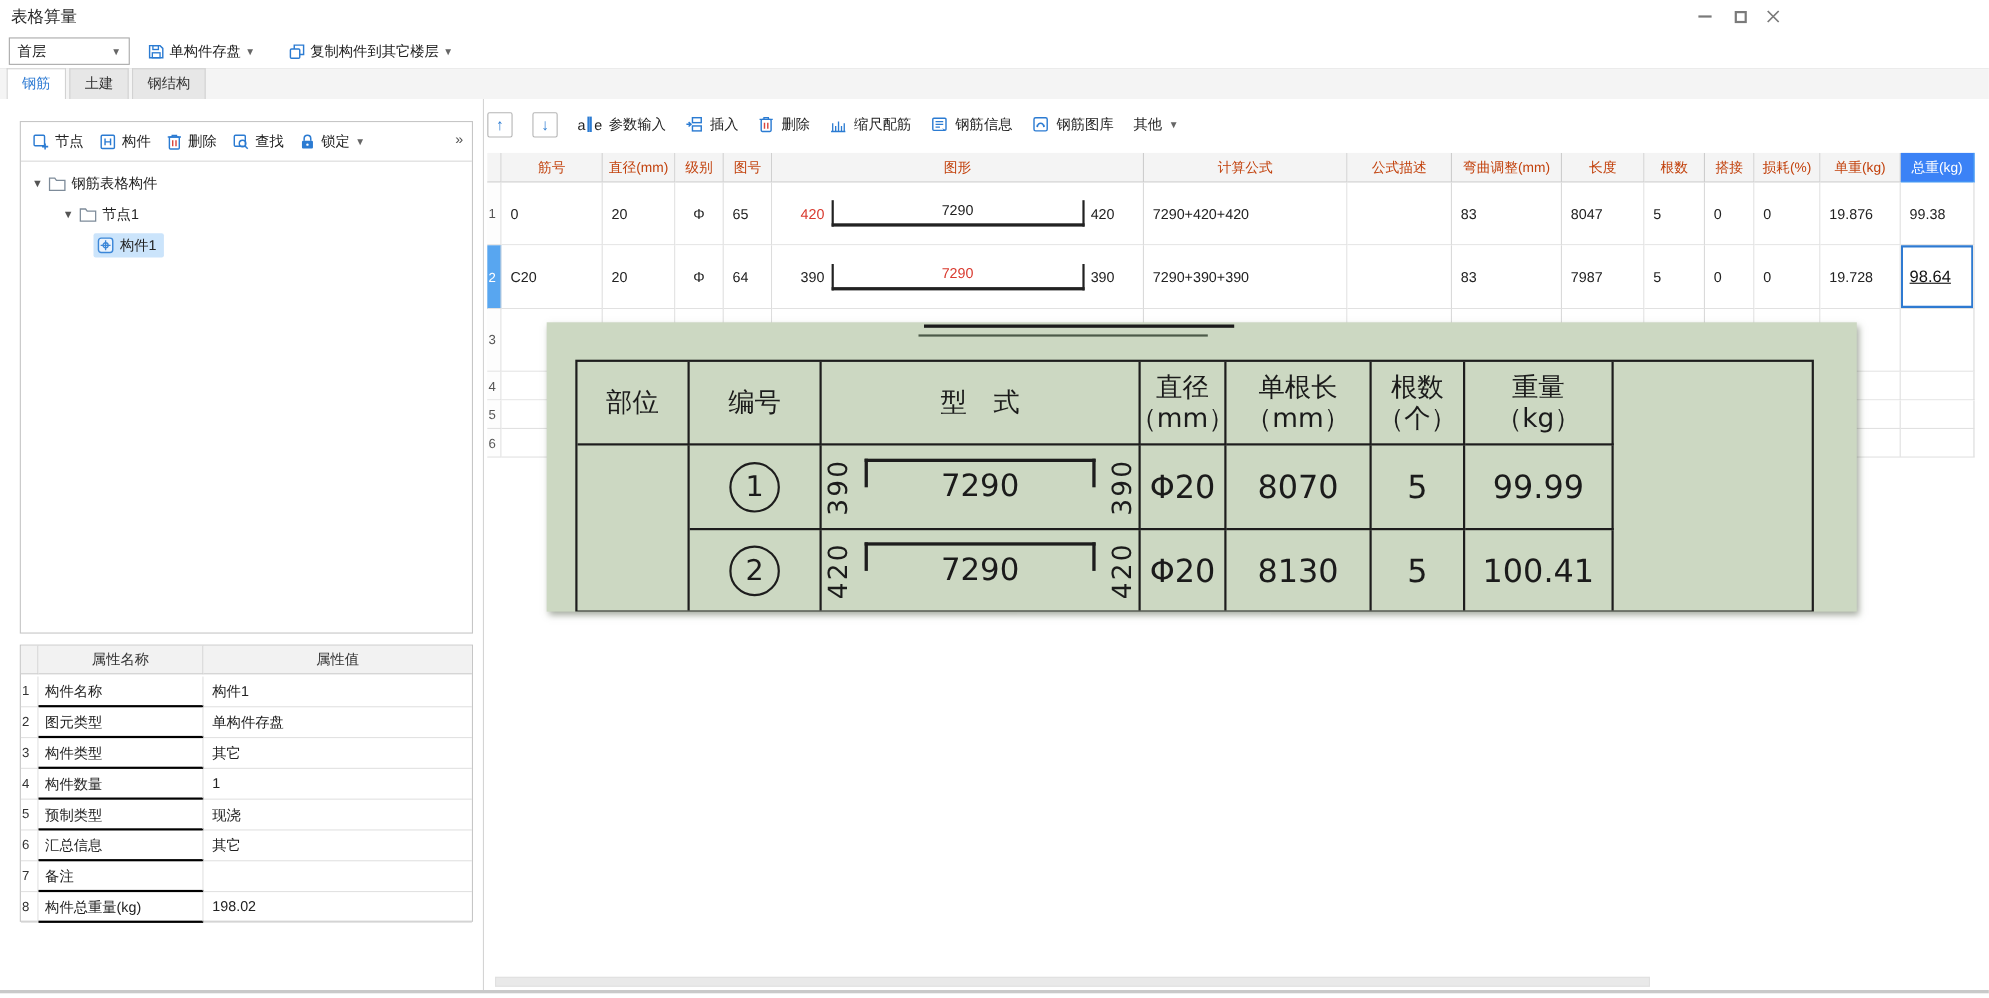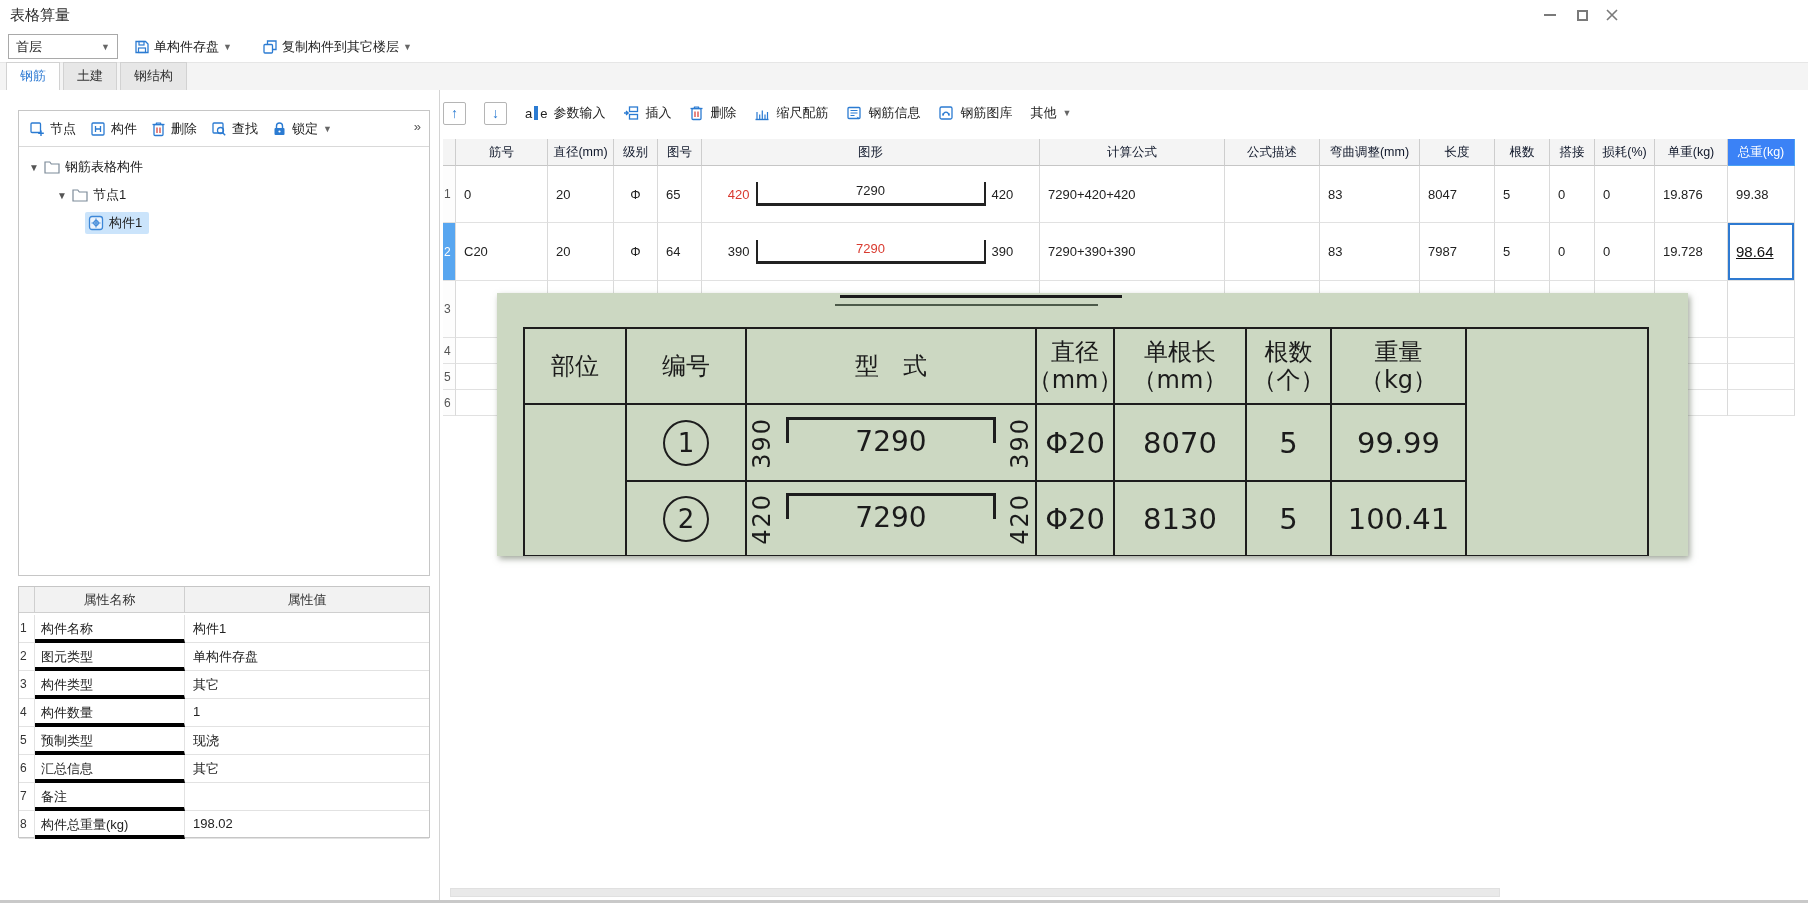--- a/index.html
+++ b/index.html
@@ -36,37 +36,37 @@
   .treerow { display:flex; align-items:center; gap:5px; height:28px; font-size:13px; color:#222; }
   .tcaret { font-size:10px; color:#555; width:10px; }
   .sel { background:#cbe4fb; border-radius:2px; padding:2px 7px 2px 3px; display:flex; align-items:center; gap:5px; }
 
   
   #propbox { left:18px; top:586px; width:412px; height:252px; border:1px solid #c6c6c6; background:#fff;
     display:grid; grid-template-columns:16px 150px 1fr; grid-auto-rows:28px; }
   #propbox .ph { height:26px; background:#f2f2f2; border-bottom:1px solid #cfcfcf; border-right:1px solid #cfcfcf;
     display:flex; align-items:center; justify-content:center; font-size:13px; color:#333; }
   #propbox .pn { border-bottom:1px solid #e2e2e2; border-right:1px solid #e2e2e2; font-size:12px; color:#333; padding:6px 1px 0 1px; }
-  #propbox .pc { border-bottom:4px solid #000000; border-right:1px solid #e2e2e2; font-size:13px; padding:5px 6px 0 6px; }
+  #propbox .pc { border-bottom:2px solid #000000; border-right:1px solid #e2e2e2; font-size:13px; padding:5px 6px 0 6px; }
   #propbox .pv { border-bottom:1px solid #e2e2e2; font-size:13px; padding:5px 8px 0 8px; }
 
   
   #gridbar { left:443px; top:96px; width:1352px; height:34px; display:flex; align-items:center; gap:18px; }
   .gbtn { display:flex; align-items:center; gap:6px; font-size:13px; color:#222; cursor:default; }
   .sqbtn { width:23px; height:23px; border:1px solid #b5b5b5; border-radius:2px; display:flex; align-items:center;
     justify-content:center; color:#2b7bd2; font-size:14px; background:#fff; }
   .aie { font-size:13px; color:#222; display:flex; align-items:center; }
   .aie i { display:inline-block; width:4px; height:14px; border-left:2px solid #2b7bd2; border-right:2px solid #2b7bd2; margin:0 2px; }
 
   
   .grow { position:absolute; left:443px; display:flex; }
   .td { border-right:1px solid #dadada; border-bottom:1px solid #e1e1e1; padding:0 8px; font-size:13px; color:#222;
     display:flex; align-items:center; background:#fff; }
   .th { background:#f4f4f4; border-right:1px solid #cdcdcd; border-bottom:1px solid #c6c6c6; justify-content:center;
-    padding:0 2px; font-size:12.5px; color:#0f172a; }
+    padding:0 2px; font-size:12.5px; color:#c2410c; }
   .th.hl { background:#3b82f6; color:#fff; border-color:#4ba1f1; }
   .gut { justify-content:flex-start; padding:0 1px; font-size:12px; color:#555; background:#fdfdfd; }
   .gut.on { background:#58a6f0; color:#fff; }
   .c-num{width:13px}.c-jh{width:92px}.c-dia{width:66px}.c-lv{width:44px;justify-content:center}
   .c-fig{width:44px}.c-shape{width:338px;justify-content:center}.c-f{width:185px}.c-desc{width:95px}
   .c-bend{width:100px}.c-len{width:75px}.c-cnt{width:55px}.c-lap{width:45px}.c-loss{width:60px}
   .c-unit{width:73px}.c-total{width:67px}
   .h27{height:27px}.h57{height:57px}.h58{height:58px}.h26{height:26px}
   .selcell { box-shadow:inset 0 0 0 2px #2e7ad1; font-size:15px; color:#111;text-decoration:underline; }
   .shapebox { display:flex; align-items:center; gap:6px; }

